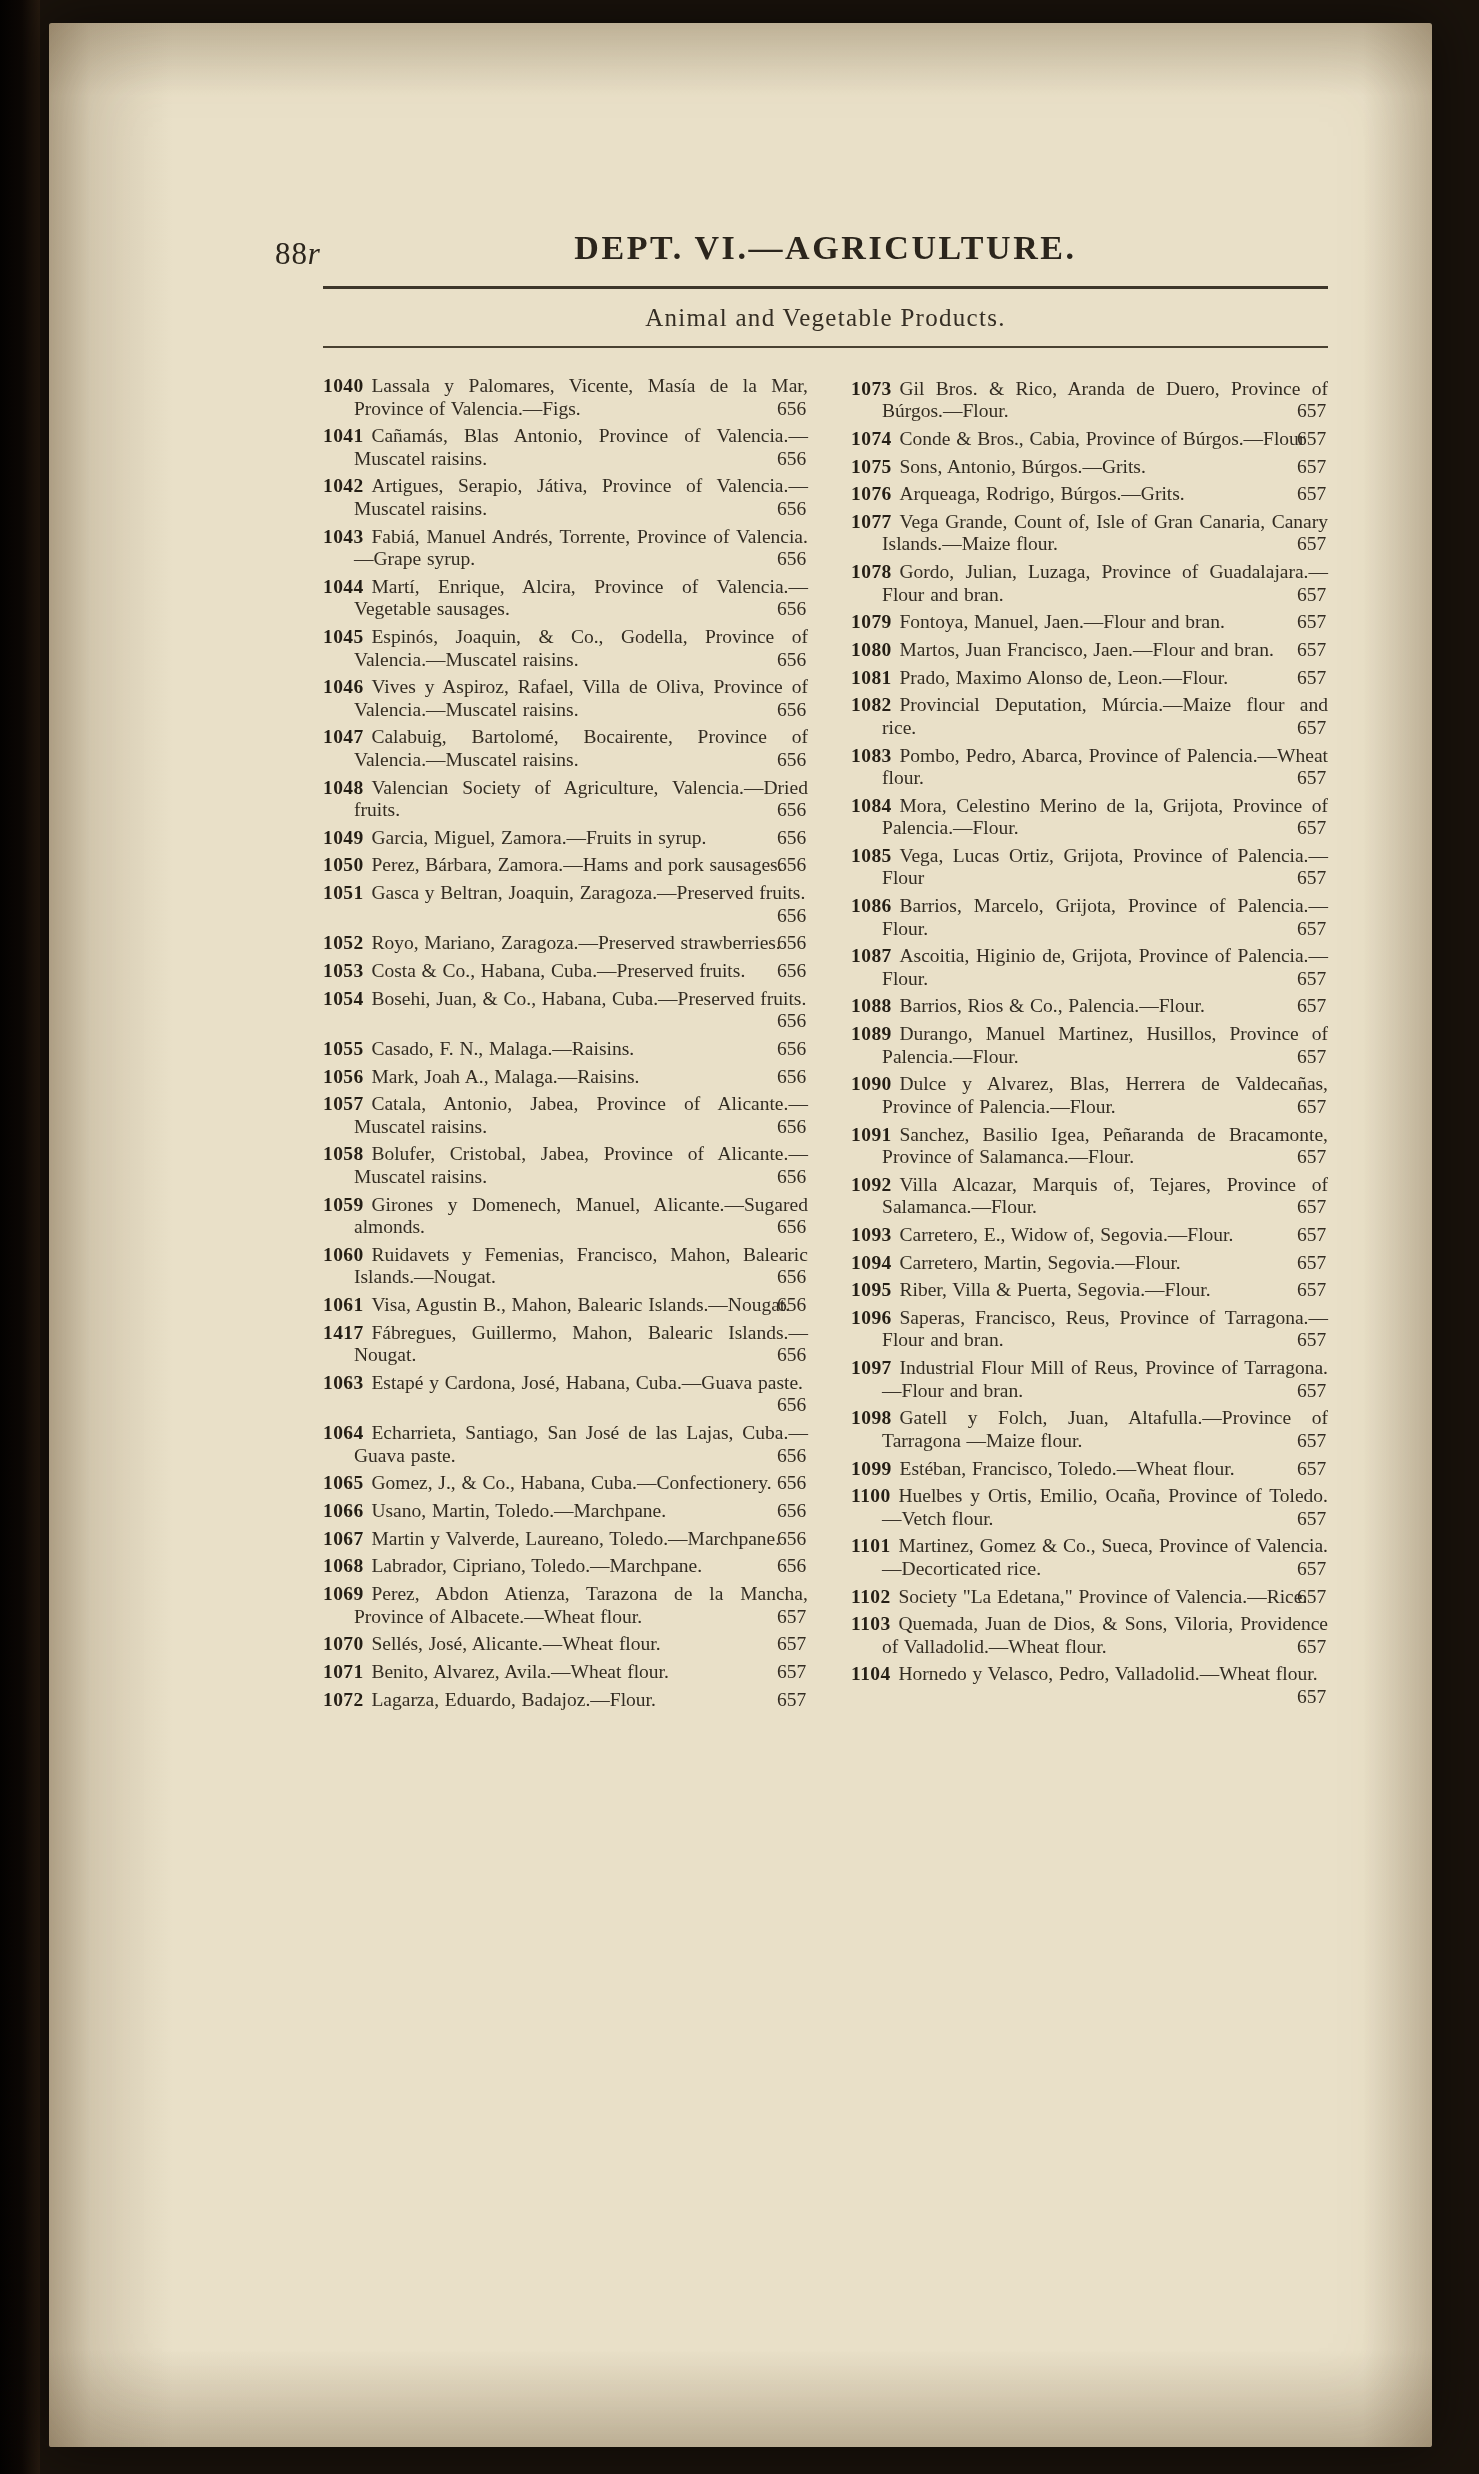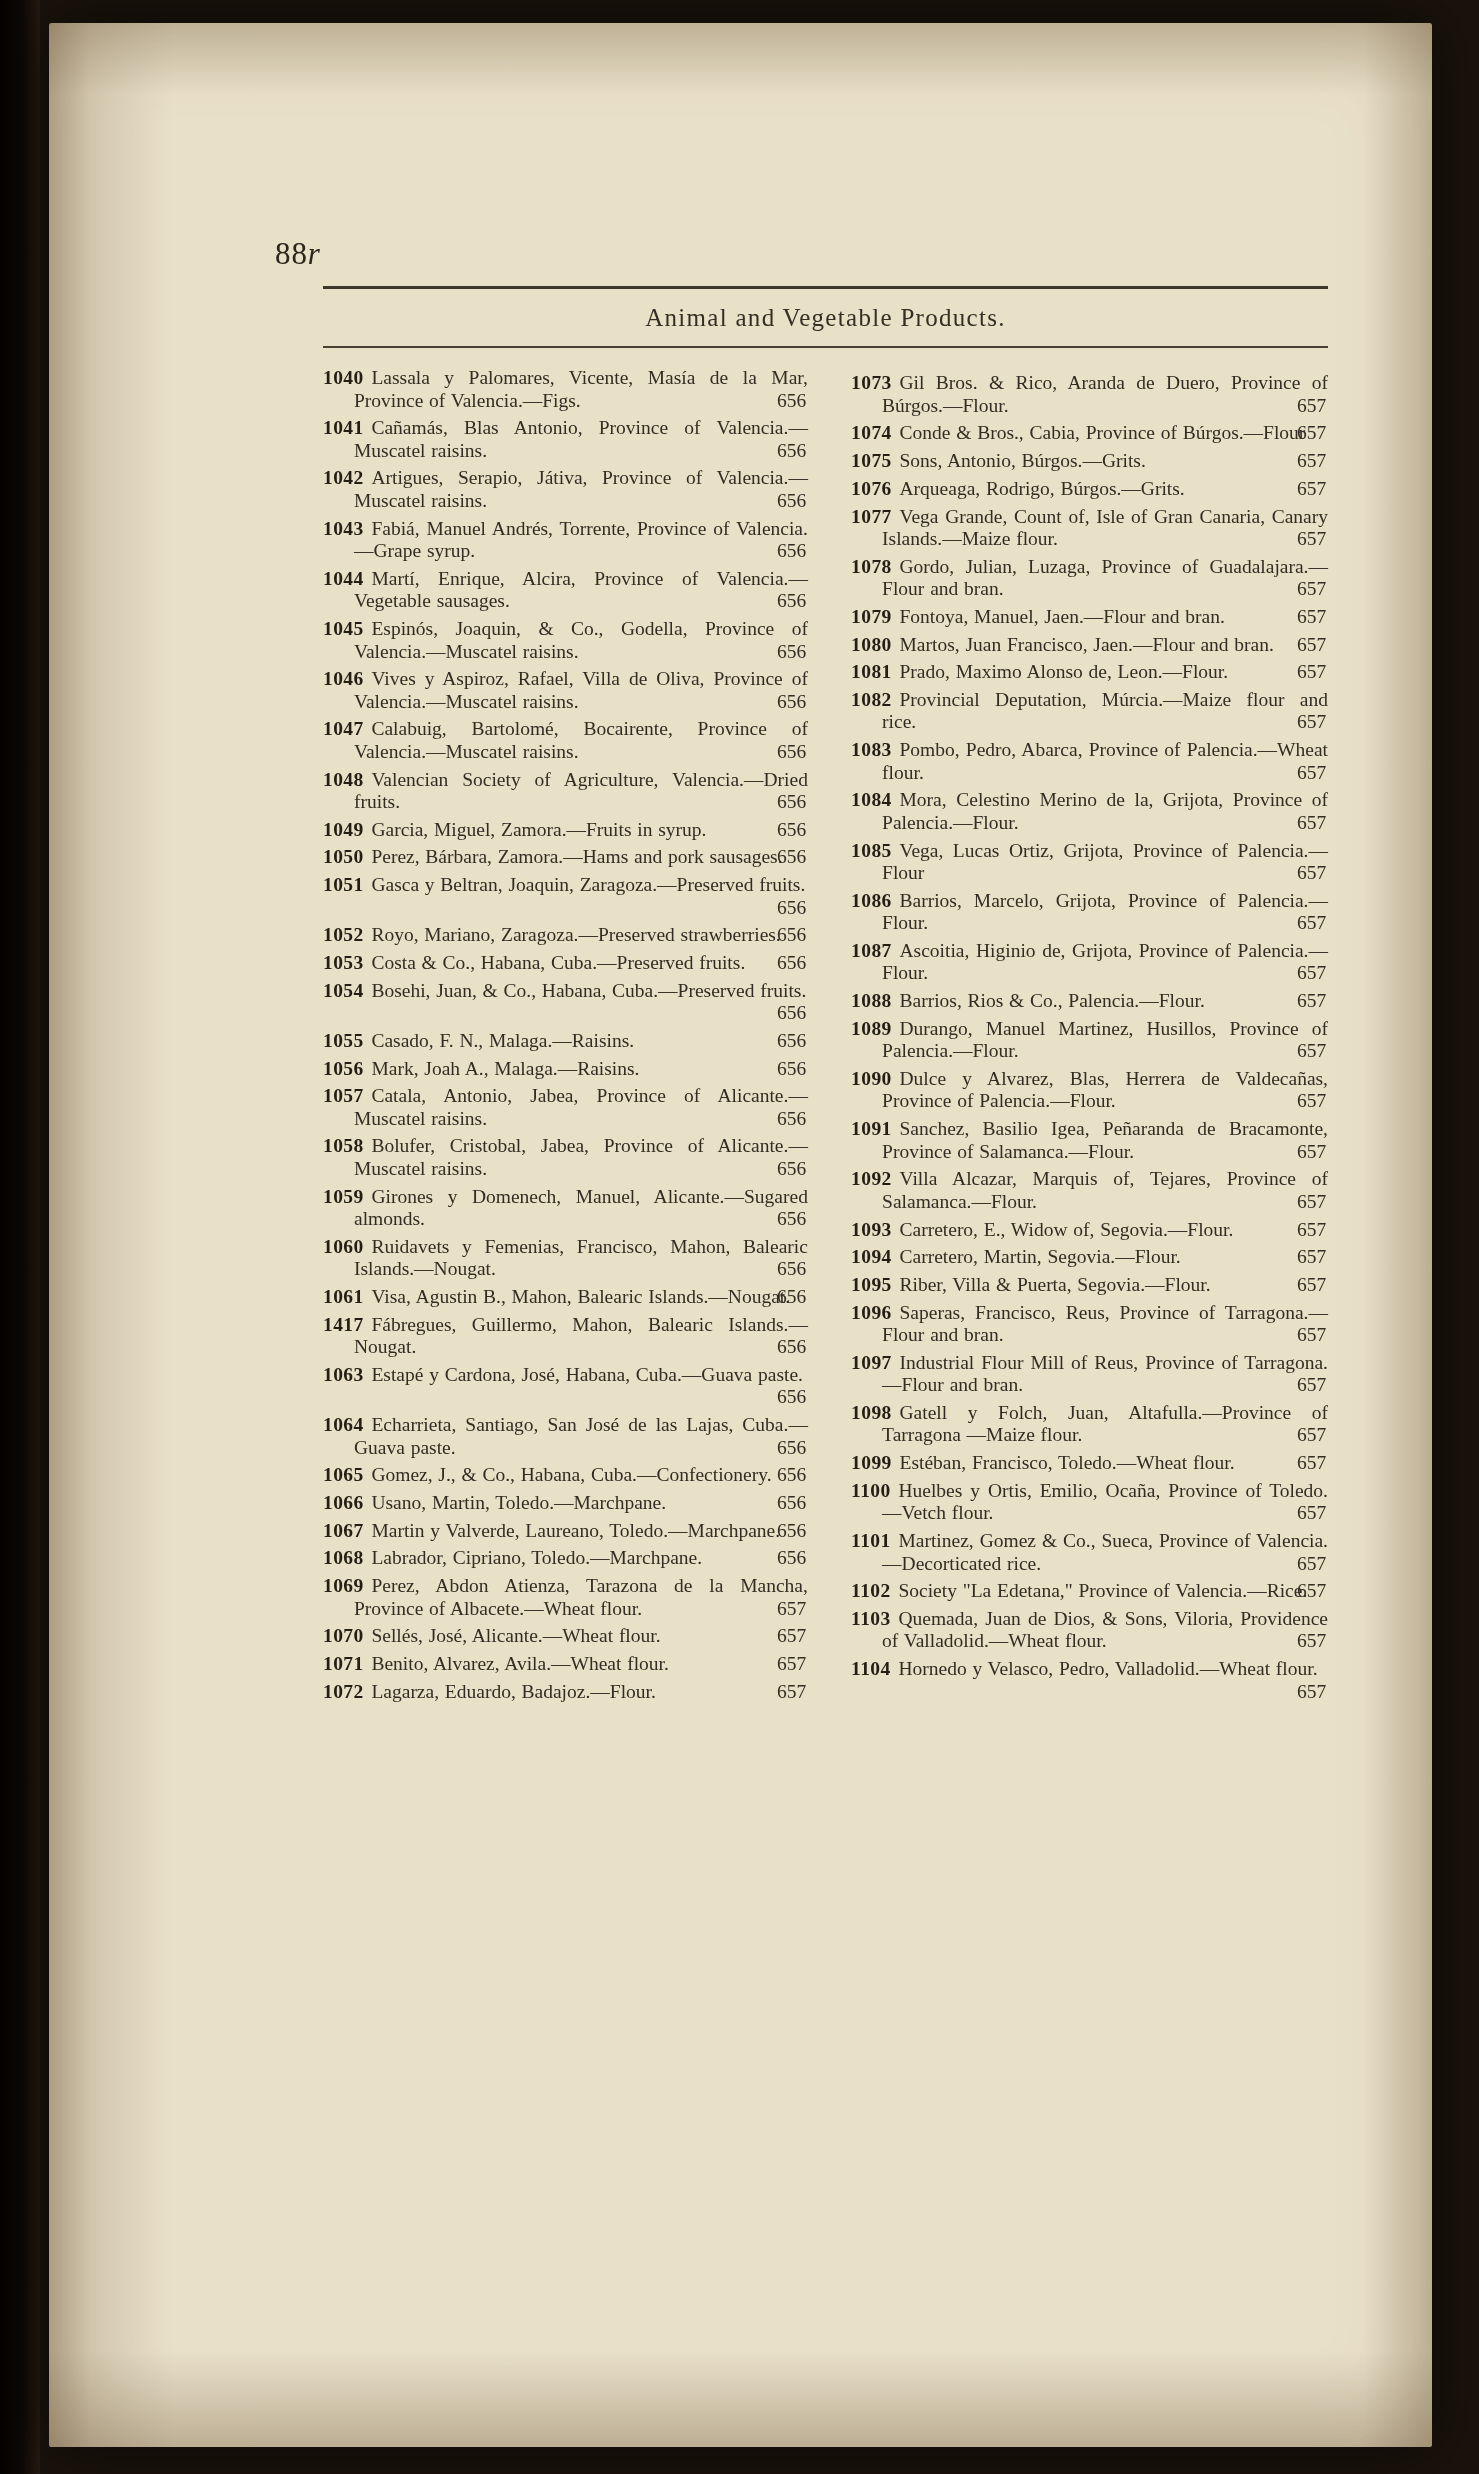--- a/index.html
+++ b/index.html
@@ -31,21 +31,21 @@
   }
   .folio i { font-style:italic; }
   .page-title {
     display:inline-block; font-size:34px; font-weight:700;
     letter-spacing:2.6px; color:#2b251c; white-space:nowrap;
   }
   .rule-1 { height:2.6px; background:#3d362a; margin-top:8.7px; }
   .subtitle { text-align:center; font-size:25px; letter-spacing:1.3px; margin-top:15.6px; color:#352e24;font-family:Liberation Serif, serif; }
   .rule-2 { height:1.7px; background:#494131; margin-top:14px; }
 
-  .columns { display:flex; align-items:flex-end; margin-top:19px; }
+  .columns { display:flex; align-items:center; margin-top:27px; }
   .col-left  { width:485px; }
   .col-right { width:477px; }
   .divider { width:1.7px; background:#4a4234; margin-left:19px; margin-right:22.5px; }
 
   .entry {
     font-size:19.5px; line-height:22.5px; text-align:justify;
     padding-left:31px; text-indent:-31px;
     margin:0 0 5.2px 0; word-spacing:0.9px; color:#332c22;
   }
   .entry::after { content:""; display:block; clear:both; }
@@ -55,20 +55,21 @@
 </head>
 <body>
 
 <div class="edge-left"></div>
 
 <div class="paper">
   <div class="content">
 
     <div class="header-row">
       <div class="folio"><span>88</span><i>r</i></div>
+      <div class="page-title">DEPT. VI.—AGRICULTURE.</div>
     </div>
 
     <div class="rule-1"></div>
 
     <div class="subtitle">Animal and Vegetable Products.</div>
 
     <div class="rule-2"></div>
 
     <div class="columns">
       <div class="col-left">

